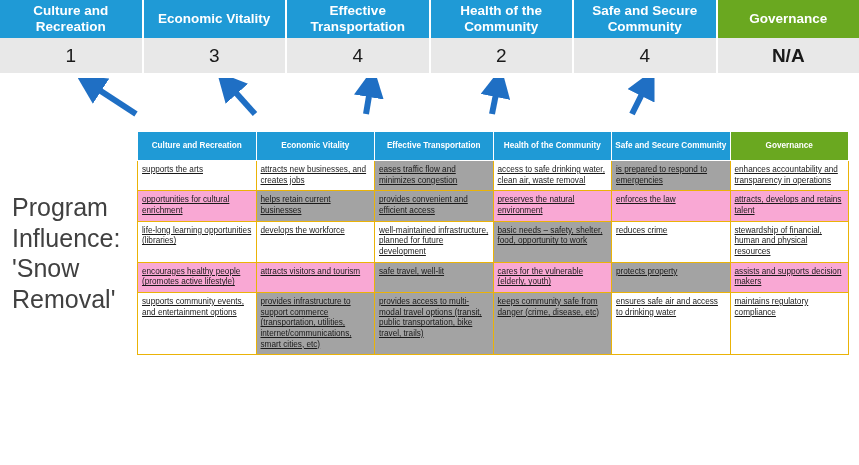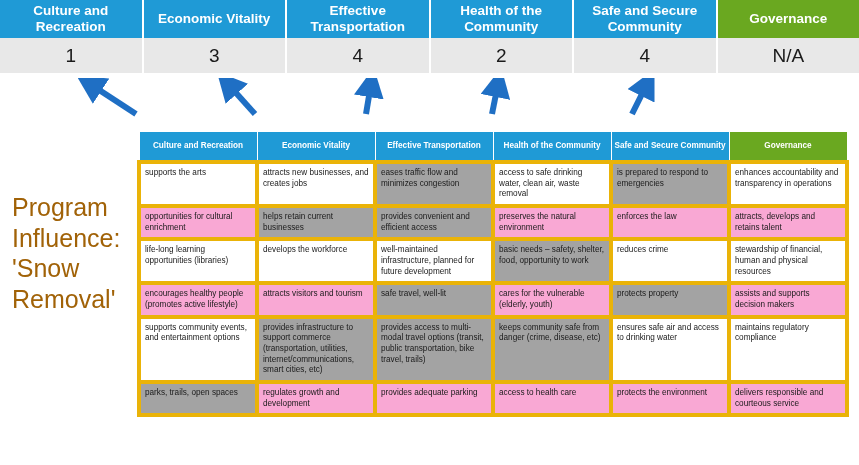--- a/index.html
+++ b/index.html
@@ -61,40 +61,41 @@
     display: flex;
     align-items: center;
     justify-content: center;
     font-size: 19px;
     color: #1a1a1a;
     border-right: 2px solid #ffffff;
     box-sizing: border-box;
   }
   .score-cell:last-child {
     border-right: none;
+    font-weight: bold;
   }
 
   
   .arrows {
     position: absolute;
     left: 0;
     top: 78px;
     width: 859px;
     height: 56px;
     pointer-events: none;
   }
 
   
   .caption {
     position: absolute;
     left: 12px;
     top: 192px;
     width: 122px;
     font-size: 25px;
-    color: #a16207;
+    color: #404040;
     line-height: 1.22;
     text-align: left;
   }
 
   
   .matrix {
     position: absolute;
     left: 137px;
     top: 131px;
     width: 712px;
@@ -114,23 +115,24 @@
     height: 20px;
   }
   .matrix th.gov {
     background: #6aa820;
   }
   .matrix td {
     font-size: 8.2px;
     color: #1a1a1a;
     vertical-align: top;
     padding: 4px 4px;
-    border: 4px solid #eab308;
+    border: 1px solid #eab308;
     line-height: 1.3;
     background: #ffffff;
+    text-decoration: underline;
   }
   .matrix tr.alt td {
     background: #f9a8d4;
   }
   .matrix td.hl,
   .matrix tr.alt td.hl {
     background: #a3a3a3;
   }
   .matrix td.empty {
     background: #ffffff;
@@ -234,22 +236,14 @@
         <td>assists and supports decision makers</td>
       </tr>
       <tr>
         <td>supports community events, and entertainment options</td>
         <td class="hl">provides infrastructure to support commerce (transportation, utilities, internet/communications, smart cities, etc)</td>
         <td class="hl">provides access to multi-modal travel options (transit, public transportation, bike travel, trails)</td>
         <td class="hl">keeps community safe from danger (crime, disease, etc)</td>
         <td>ensures safe air and access to drinking water</td>
         <td>maintains regulatory compliance</td>
       </tr>
-      <tr class="alt">
-        <td class="hl">parks, trails, open spaces</td>
-        <td>regulates growth and development</td>
-        <td>provides adequate parking</td>
-        <td>access to health care</td>
-        <td>protects the environment</td>
-        <td>delivers responsible and courteous service</td>
-      </tr>
     </tbody>
 </table>
 
 </body></html>

